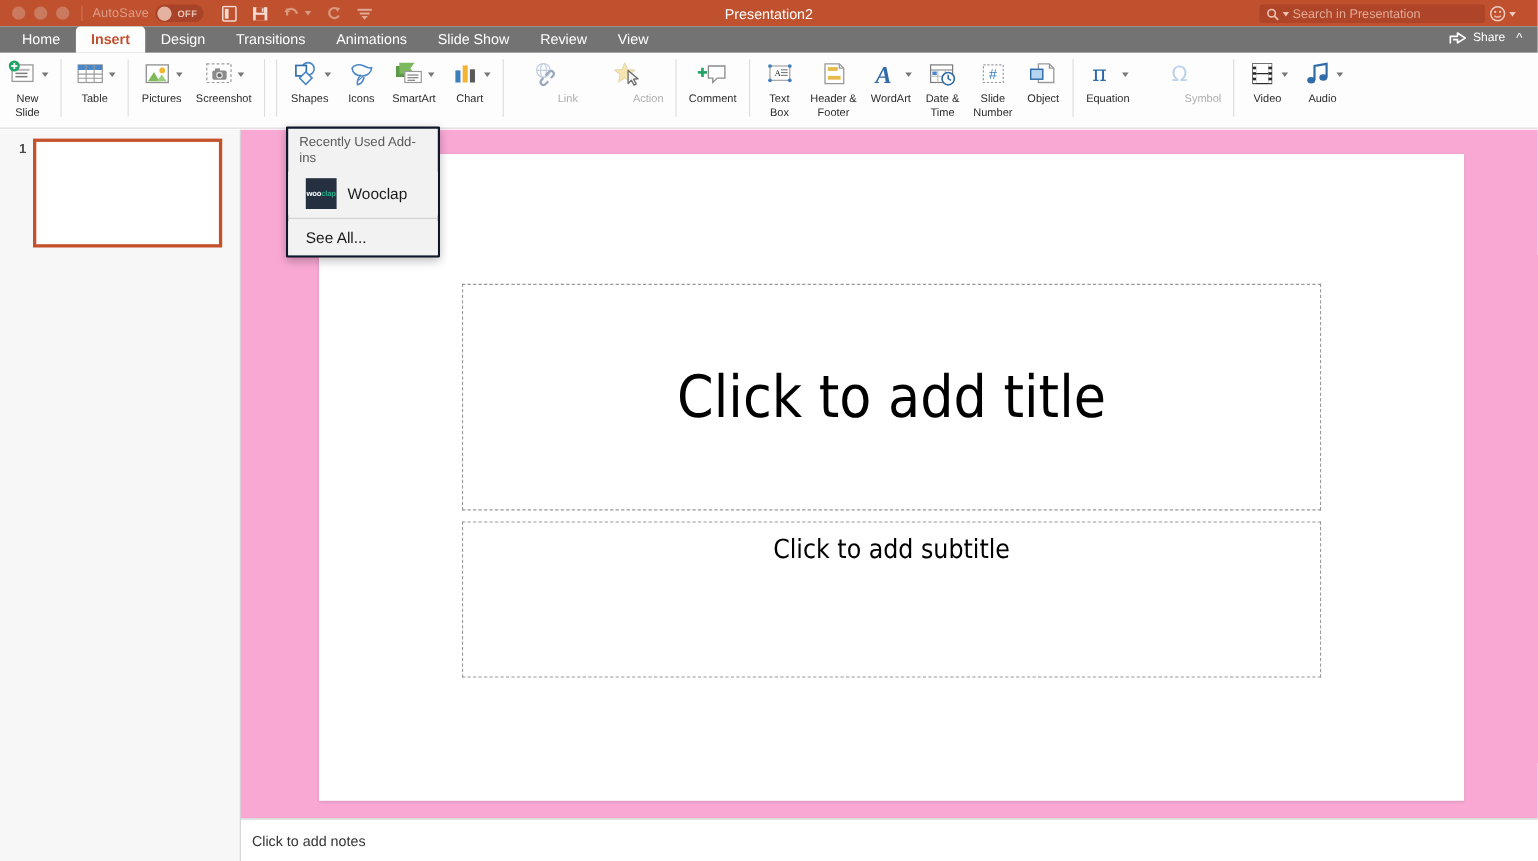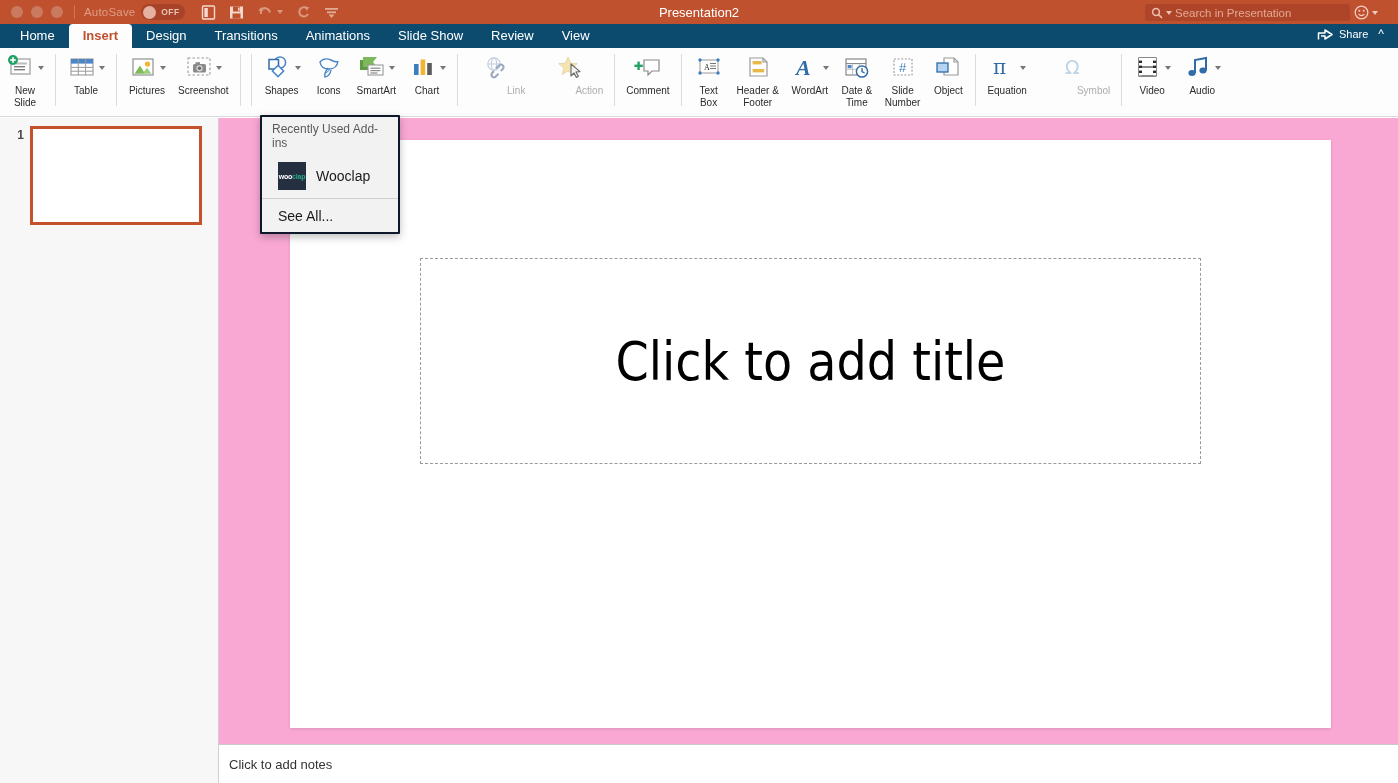--- a/index.html
+++ b/index.html
@@ -44,21 +44,21 @@
     position: absolute; right: 48px; top: 4px; width: 205px; height: 17px;
     background: #ae4529; border-radius: 3px; display: flex; align-items: center;
     padding: 0 6px; gap: 3px;
   }
   .search-ph { font-size: 11.5px; color: #e3a894; }
   .smiley { position: absolute; right: 20px; top: 5px; display: flex; align-items: center; gap: 3px; }
 
   
   .tabstrip {
     position: absolute; left: 0; top: 24px; width: 1398px; height: 24px;
-    background: #0c4a6e;
+    background: #737373;
   }
   .tabs { display: flex; align-items: flex-end; height: 24px; padding-left: 6px; }
   .tab {
     font-size: 13px; color: #ffffff; padding: 3px 14px 4px; height: 24px;
     display: flex; align-items: center; cursor: default; white-space: nowrap;
   }
   .tab.active {
     background: #fdfdfd; color: #c0512f; font-weight: 600;
     border-radius: 4px 4px 0 0;
   }
@@ -630,19 +630,20 @@
   <div class="slidepanel">
     <div class="thumb-row">
       <span class="thumb-num">1</span>
       <div class="thumb"></div>
     </div>
   </div>
 
   <div class="editarea">
     <div class="slide-canvas">
       <div class="ph ph-title">Click to add title</div>
+      <div class="ph ph-sub">Click to add subtitle</div>
     </div>
   </div>
 
   <div class="notespane">
     <span class="notes-ph">Click to add notes</span>
   </div>
 </div>
 
 </body></html>

